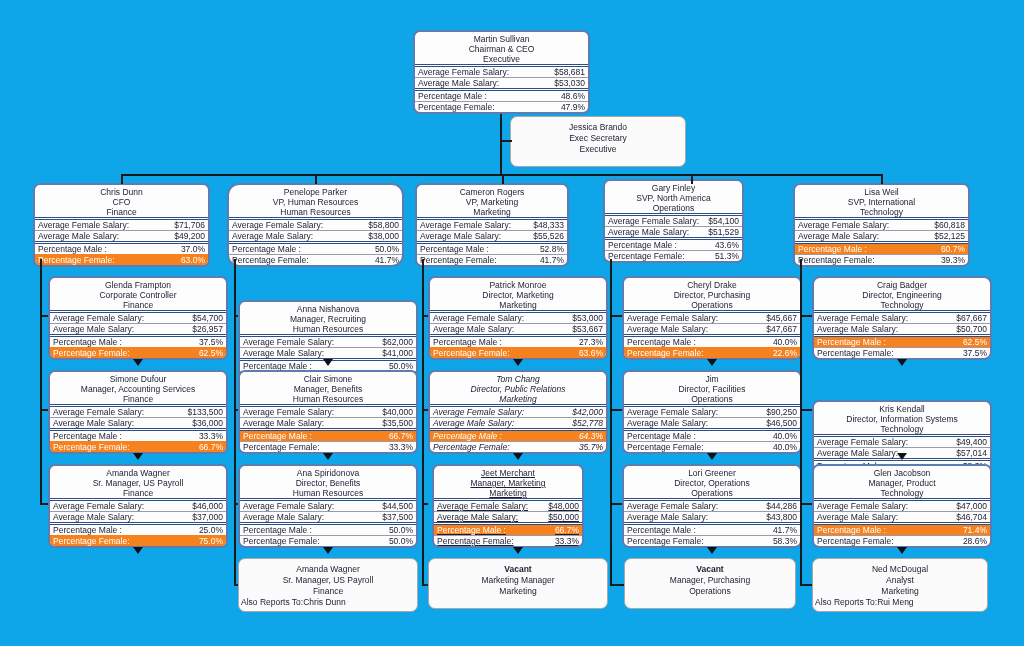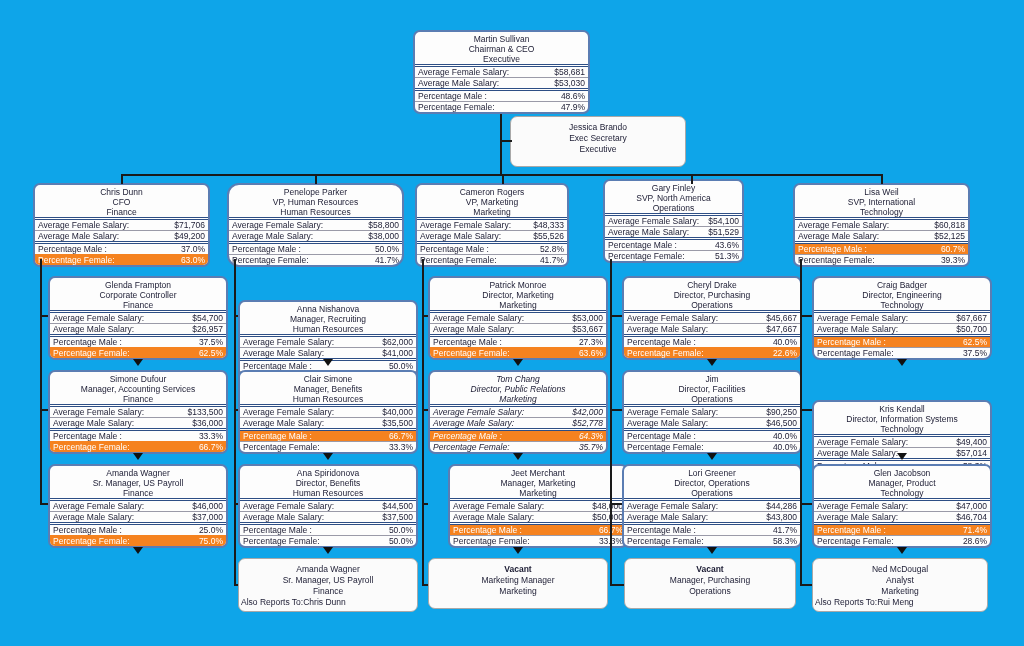--- a/index.html
+++ b/index.html
@@ -390,21 +390,21 @@
     <div class="rule"></div>
     <div class="row r-pm hl">
       <span class="lbl">Percentage Male :</span>
       <span class="val v-pm">64.3%</span>
     </div>
     <div class="row sep r-pf">
       <span class="lbl">Percentage Female:</span>
       <span class="val v-pf">35.7%</span>
     </div>
   </div>
-    <div class="node" style="left: 448px; top: 464px; width: 180px; min-height: 81px;">
+    <div class="node" style="left: 432px; top: 464px; width: 152px; min-height: 81px; text-decoration: underline;">
     <div class="hdr">
       <div class="name">Jeet Merchant</div>
       <div class="title">Manager, Marketing</div>
       <div class="dept">Marketing</div>
     </div>
     <div class="rule"></div>
     <div class="row r-af">
       <span class="lbl">Average Female Salary:</span>
       <span class="val v-af">$48,000</span>
     </div>

